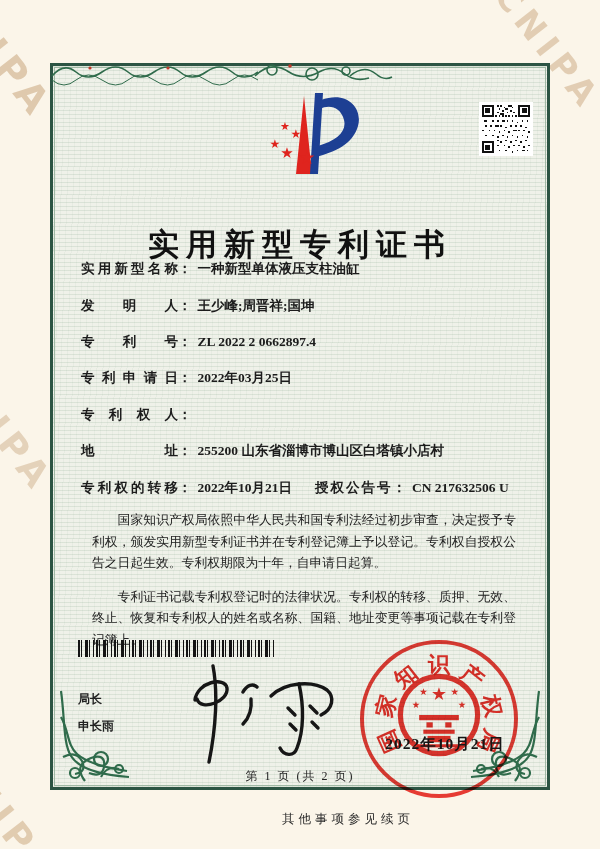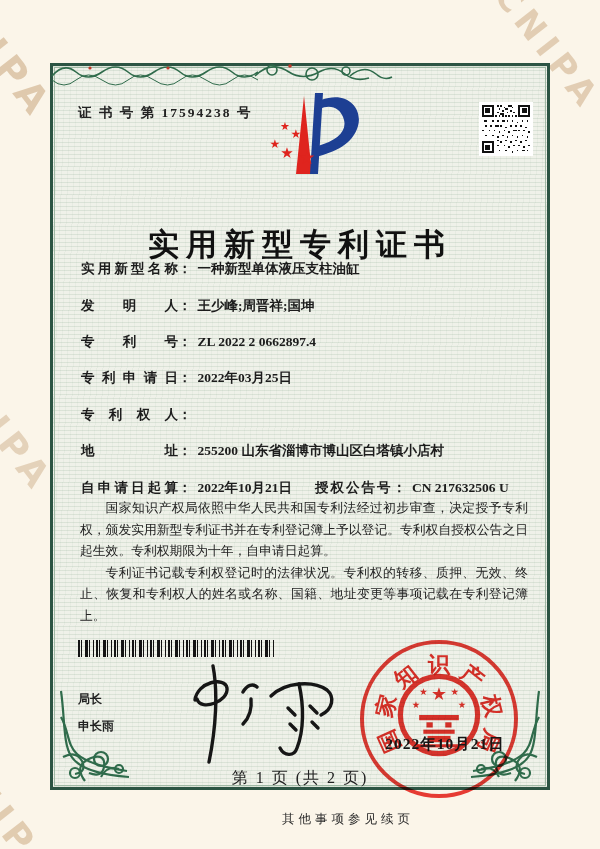--- a/index.html
+++ b/index.html
@@ -45,21 +45,21 @@
   }
   .fcolon{flex:none;margin-right:6px;}
   .fvalue{white-space:nowrap;}
   .pair2{position:absolute;left:234px;display:flex;align-items:center;}
   .pair2 .flabel2{letter-spacing:2px;flex:none;}
   .body-text{
     position:absolute;left:27px;top:432px;width:448px;
     font-size:12.8px;line-height:21.6px;text-align:justify;color:#222;
     font-weight:500;
   }
-  .body-text p{margin:0;text-indent:2em;}
+  .body-text p{margin:12px;text-indent:2em;}
   .barcode{
     position:absolute;left:25px;top:574px;width:196px;height:17px;
     background:repeating-linear-gradient(90deg,
       #141414 0 2px, transparent 2px 3px,
       #141414 3px 4px, transparent 4px 7px,
       #141414 7px 10px, transparent 10px 11px,
       #141414 11px 12px, transparent 12px 15px,
       #141414 15px 16px, transparent 16px 18px);
   }
   .director{position:absolute;left:25px;top:620px;font-size:12px;font-weight:700;line-height:27px;color:#222;}
@@ -74,21 +74,21 @@
     position:absolute;left:50%;top:50%;font-size:22px;font-weight:700;
     color:rgba(227,33,25,0.92);font-family:"Liberation Serif",serif;
   }
   .emblem{position:absolute;left:28px;top:24px;width:94px;height:94px;}
   .date-stamp{
     position:absolute;left:312px;top:668px;width:160px;text-align:center;
     font-size:15.5px;font-weight:700;color:#161616;letter-spacing:1px;z-index:5;
   }
   .page-footer{
     position:absolute;left:0;top:702px;width:100%;text-align:center;
-    font-size:16px;letter-spacing:2px;color:#222;
+    font-size:12px;letter-spacing:2px;color:#222;
   }
   .flourish{position:absolute;z-index:2;pointer-events:none;}
   .flourish-bl{left:2px;bottom:2px;}
   .flourish-br{right:2px;bottom:2px;transform:scaleX(-1);}
   .top-ornament{position:absolute;left:-3px;top:-12px;z-index:2;pointer-events:none;}
   .continuation-note{
     position:absolute;left:0;top:811px;width:100%;text-align:center;
     font-size:12.5px;letter-spacing:4px;color:#2a2a2a;z-index:1;margin-left:48px;
   }
 </style>
@@ -118,21 +118,20 @@
       <circle cx="296" cy="17" r="4"></circle>
       <path d="M300,22 q14,-12 26,-2 q8,7 16,3"></path>
     </g>
     <g fill="#c0392b">
       <circle cx="40" cy="14" r="1.6"></circle>
         <circle cx="118" cy="14" r="1.6"></circle>
         <circle cx="240" cy="12" r="1.8"></circle>
     </g>
   </svg>
 
-  <div class="cert-no">证 书 号 第 17594238 号</div>
 
   <svg class="logo" viewBox="0 0 116 92">
     <path d="M55,4 L63,82 L47,82 Z" fill="#df241e"></path>
     <path d="M66,1 L74,1 L69,82 L61,82 Z" fill="#1d3f93"></path>
     <path d="M72,8 C98,-2 114,16 109,34 C104,52 86,60 67,65 L69,54 C87,49 98,40 95,28 C92,15 80,12 71,17 Z" fill="#1d3f93"></path>
     <g fill="#df241e" font-family="'DejaVu Sans',sans-serif" text-anchor="middle">
       <text x="36" y="38" font-size="11">★</text>
       <text x="47" y="46" font-size="12">★</text>
       <text x="26" y="56" font-size="12">★</text>
       <text x="38" y="66" font-size="15">★</text>
@@ -188,21 +187,21 @@
     <div class="frow">
       <span class="flabel">专利权人</span>
         <span class="fcolon">：</span>
     </div>
     <div class="frow">
       <span class="flabel">地址</span>
         <span class="fcolon">：</span>
         <span class="fvalue">255200 山东省淄博市博山区白塔镇小店村</span>
     </div>
     <div class="frow">
-      <span class="flabel">自申请日起算</span>
+      <span class="flabel">专利权的转移</span>
         <span class="fcolon">：</span>
         <span class="fvalue">2022年10月21日</span>
       <span class="pair2">
         <span class="flabel2">授权公告号</span>
           <span class="fcolon">：</span>
           <span class="fvalue">CN 217632506 U</span>
       </span>
     </div>
   </div>
 

